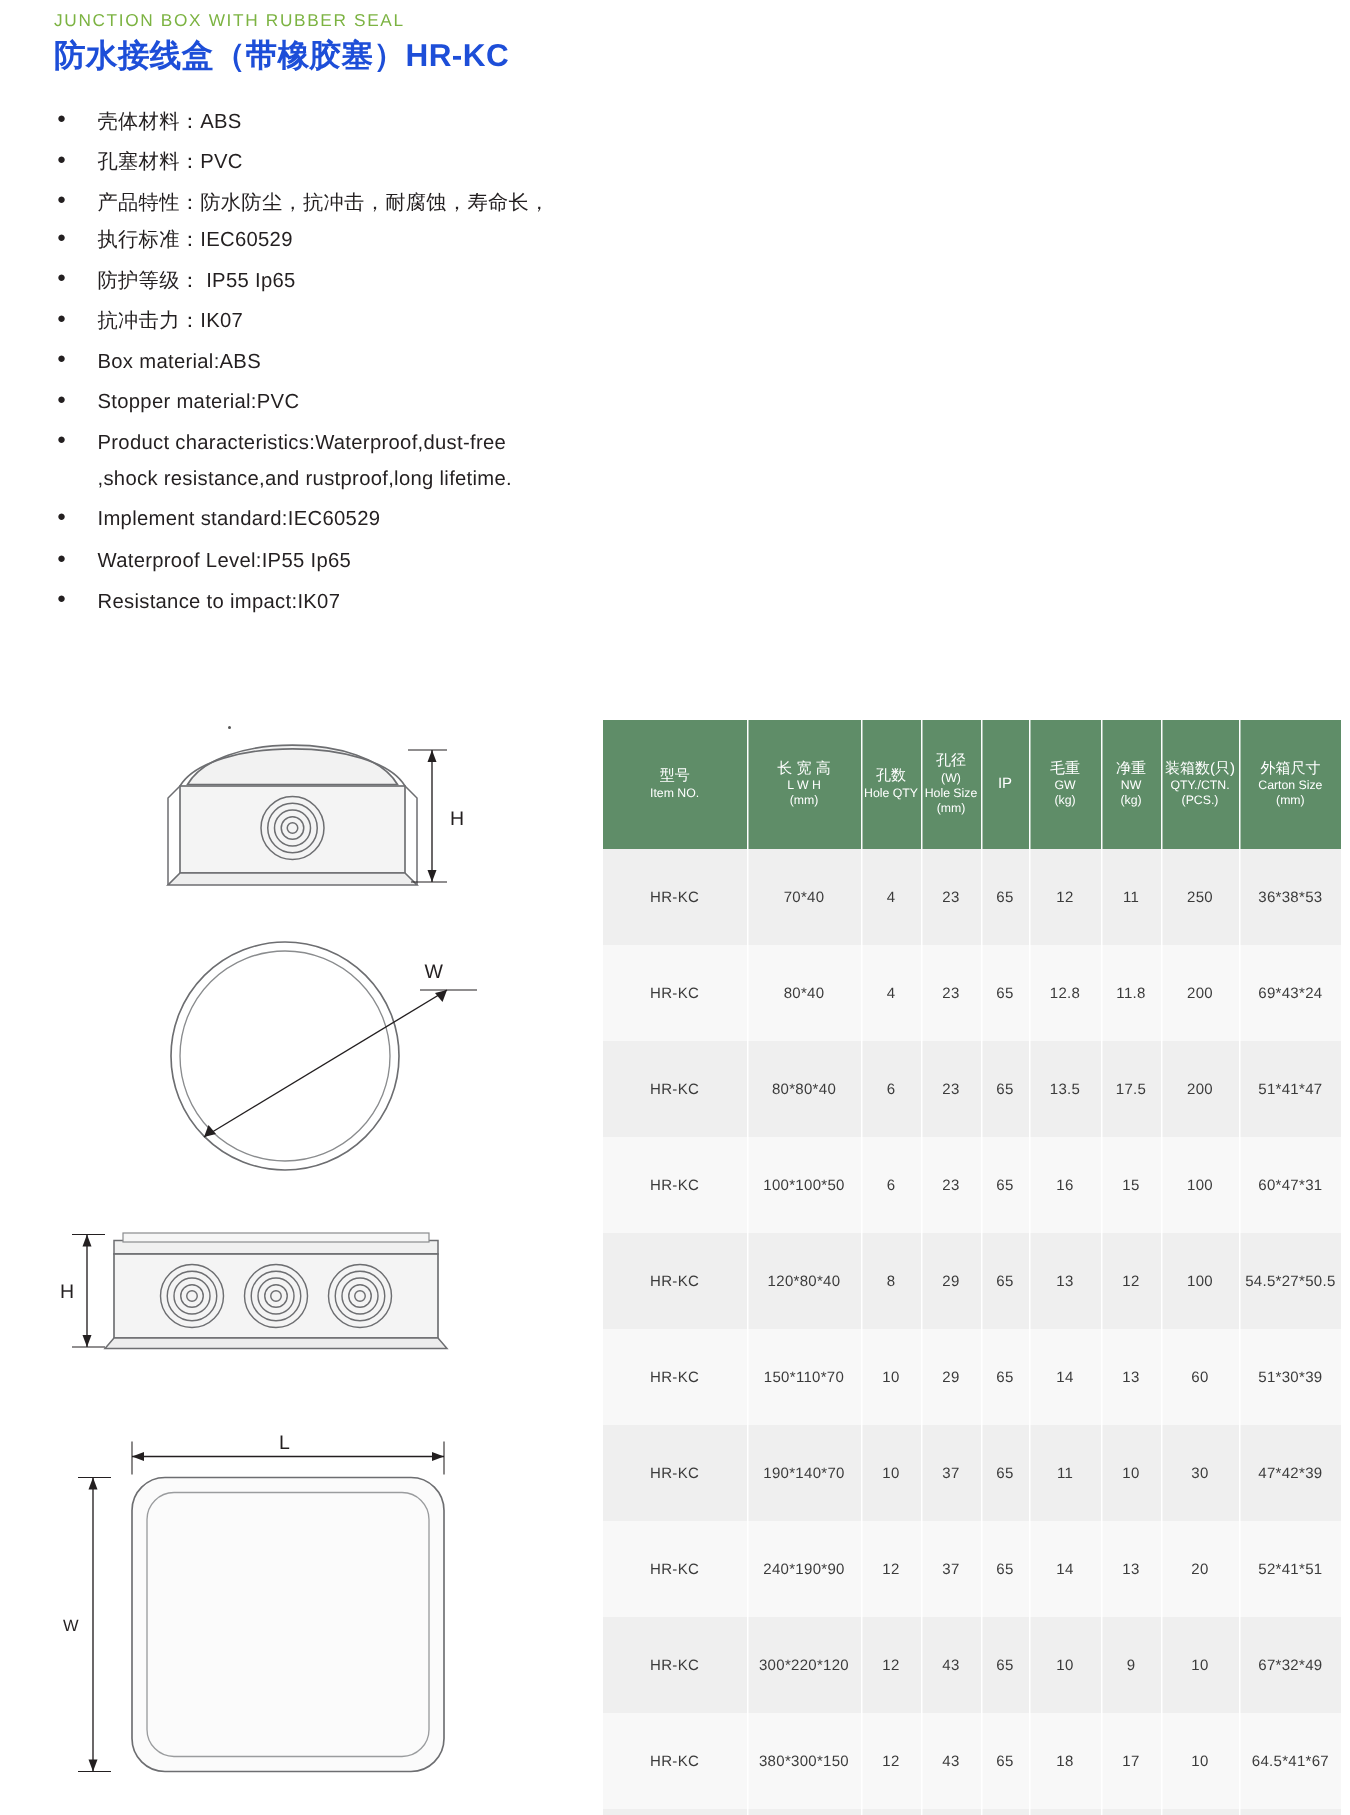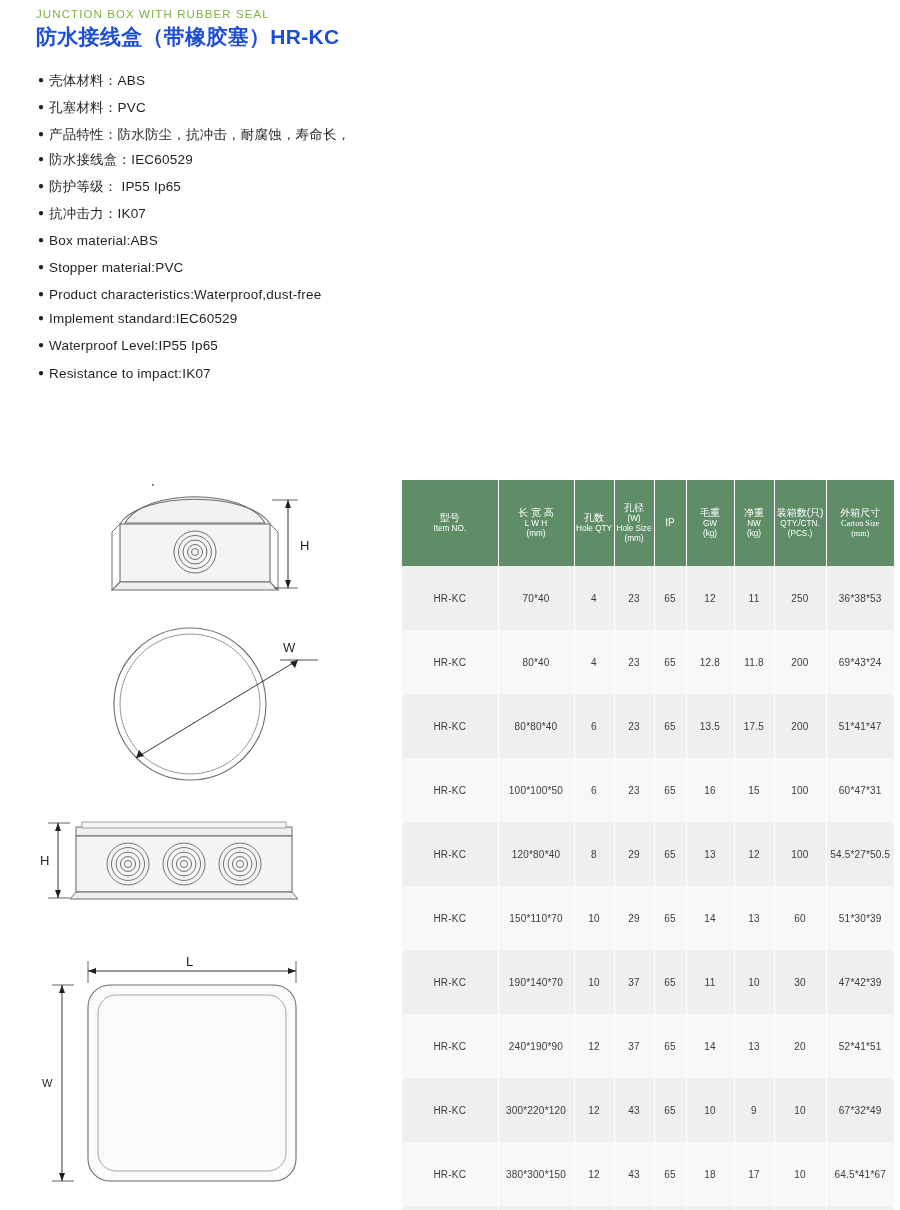--- a/index.html
+++ b/index.html
@@ -57,20 +57,21 @@
   }
   .bullet {
     flex: 0 0 auto;
     width: 11px;
     font-size: 10px;
     line-height: 1.55;
     color: #231f20;
   }
   .spec-text {
     flex: 1 1 auto;
+    margin-left: 16px;
   }
   .spec-row.indent .spec-text { padding-left: 42px; }
   .spec-row.tight { margin-bottom: 7px; }
   .spec-row.nobullet .bullet { visibility: hidden; }
 
   
   .drawings {
     position: absolute;
     left: 40px;
     top: 478px;
@@ -101,21 +102,21 @@
     color: #ffffff;
     font-weight: normal;
     font-size: 9px;
     line-height: 1.22;
     padding: 6px 1px;
     height: 74px;
     vertical-align: middle;
     text-align: center;
     border-right: 1px solid #ffffff;
   }
-  table.spec-table thead th:last-child { border-right: none; font-family: Liberation Serif, serif; }
+  table.spec-table thead th:last-child { border-right: none; }
   .th-cn { font-size: 10px; display: block; }
   .th-en { display: block; font-size: 8.2px; }
   .th-en2 { display: block; font-size: 8.2px; }
 
   table.spec-table tbody td {
     font-size: 10px;
     color: #3b3b3b;
     text-align: center;
     height: 62px;
     vertical-align: middle;
@@ -162,41 +163,45 @@
   <div class="spec-row">
     <span class="bullet">●</span>
     <span class="spec-text">孔塞材料：PVC</span>
   </div>
   <div class="spec-row tight">
     <span class="bullet">●</span>
     <span class="spec-text">产品特性：防水防尘，抗冲击，耐腐蚀，寿命长，</span>
   </div>
   <div class="spec-row">
     <span class="bullet">●</span>
-    <span class="spec-text">防水接线盒：IEC60529</span>
+    <span class="spec-text">执行标准：IEC60529</span>
   </div>
   <div class="spec-row">
     <span class="bullet">●</span>
     <span class="spec-text">防护等级： IP55 Ip65</span>
   </div>
   <div class="spec-row">
     <span class="bullet">●</span>
     <span class="spec-text">抗冲击力：IK07</span>
   </div>
   <div class="spec-row">
     <span class="bullet">●</span>
     <span class="spec-text">Box material:ABS</span>
   </div>
   <div class="spec-row">
     <span class="bullet">●</span>
     <span class="spec-text">Stopper material:PVC</span>
   </div>
   <div class="spec-row tight">
     <span class="bullet">●</span>
     <span class="spec-text">Product characteristics:Waterproof,dust-free</span>
+  </div>
+  <div class="spec-row nobullet">
+    <span class="bullet">●</span>
+    <span class="spec-text">,shock resistance,and rustproof,long lifetime.</span>
   </div>
   <div class="spec-row">
     <span class="bullet">●</span>
     <span class="spec-text">Implement standard:IEC60529</span>
   </div>
   <div class="spec-row">
     <span class="bullet">●</span>
     <span class="spec-text">Waterproof Level:IP55  Ip65</span>
   </div>
   <div class="spec-row">

